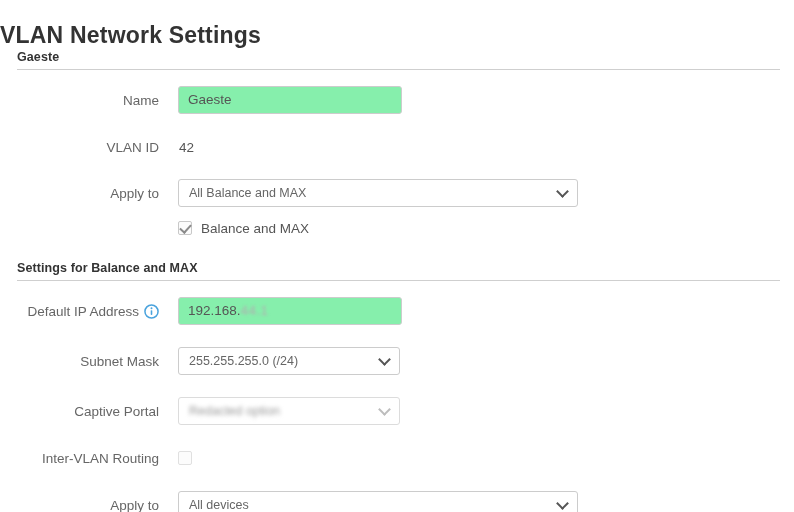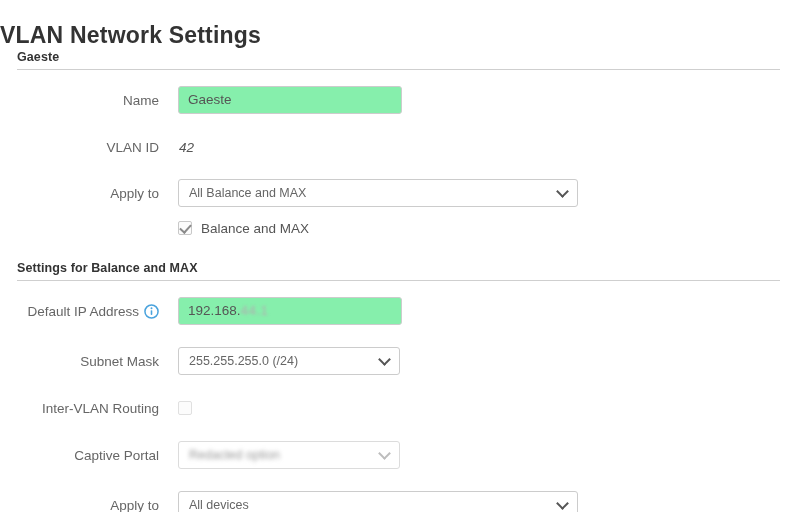--- a/index.html
+++ b/index.html
@@ -85,21 +85,20 @@
     display: flex;
     align-items: center;
   }
   .w-name { width: 224px; }
   .w-ip   { width: 224px; align-items: center; }
 
   .static-value {
     font-size: 13.5px;
     color: #555555;
     padding-left: 1px;
-    font-style: italic;
   }
 
   .select-box {
     position: relative;
     height: 28px;
     border: 1px solid #cccccc;
     border-radius: 3px;
     background: #ffffff;
     font-size: 12.5px;
     color: #666666;
@@ -271,41 +270,41 @@
       <span>Subnet Mask</span>
     </div>
     <div class="row-control">
       <div class="select-box sel-medium">
         <span>255.255.255.0 (/24)</span>
         <span class="chev"></span>
       </div>
     </div>
   </div>
 
-  <div class="form-row r-inter">
-    <div class="row-label">
-      <span>Inter-VLAN Routing</span>
-    </div>
-    <div class="row-control">
-      <span class="checkbox faint"></span>
-    </div>
-  </div>
-
   <div class="form-row r-captive">
     <div class="row-label">
       <span>Captive Portal</span>
     </div>
     <div class="row-control">
       <div class="select-box sel-medium sel-disabled">
         <span class="blurred">Redacted option</span>
         <span class="chev"></span>
       </div>
     </div>
   </div>
 
+  <div class="form-row r-inter">
+    <div class="row-label">
+      <span>Inter-VLAN Routing</span>
+    </div>
+    <div class="row-control">
+      <span class="checkbox faint"></span>
+    </div>
+  </div>
+
   <div class="form-row r-apply2">
     <div class="row-label">
       <span>Apply to</span>
     </div>
     <div class="row-control">
       <div class="select-box sel-wide">
         <span>All devices</span>
         <span class="chev"></span>
       </div>
     </div>

